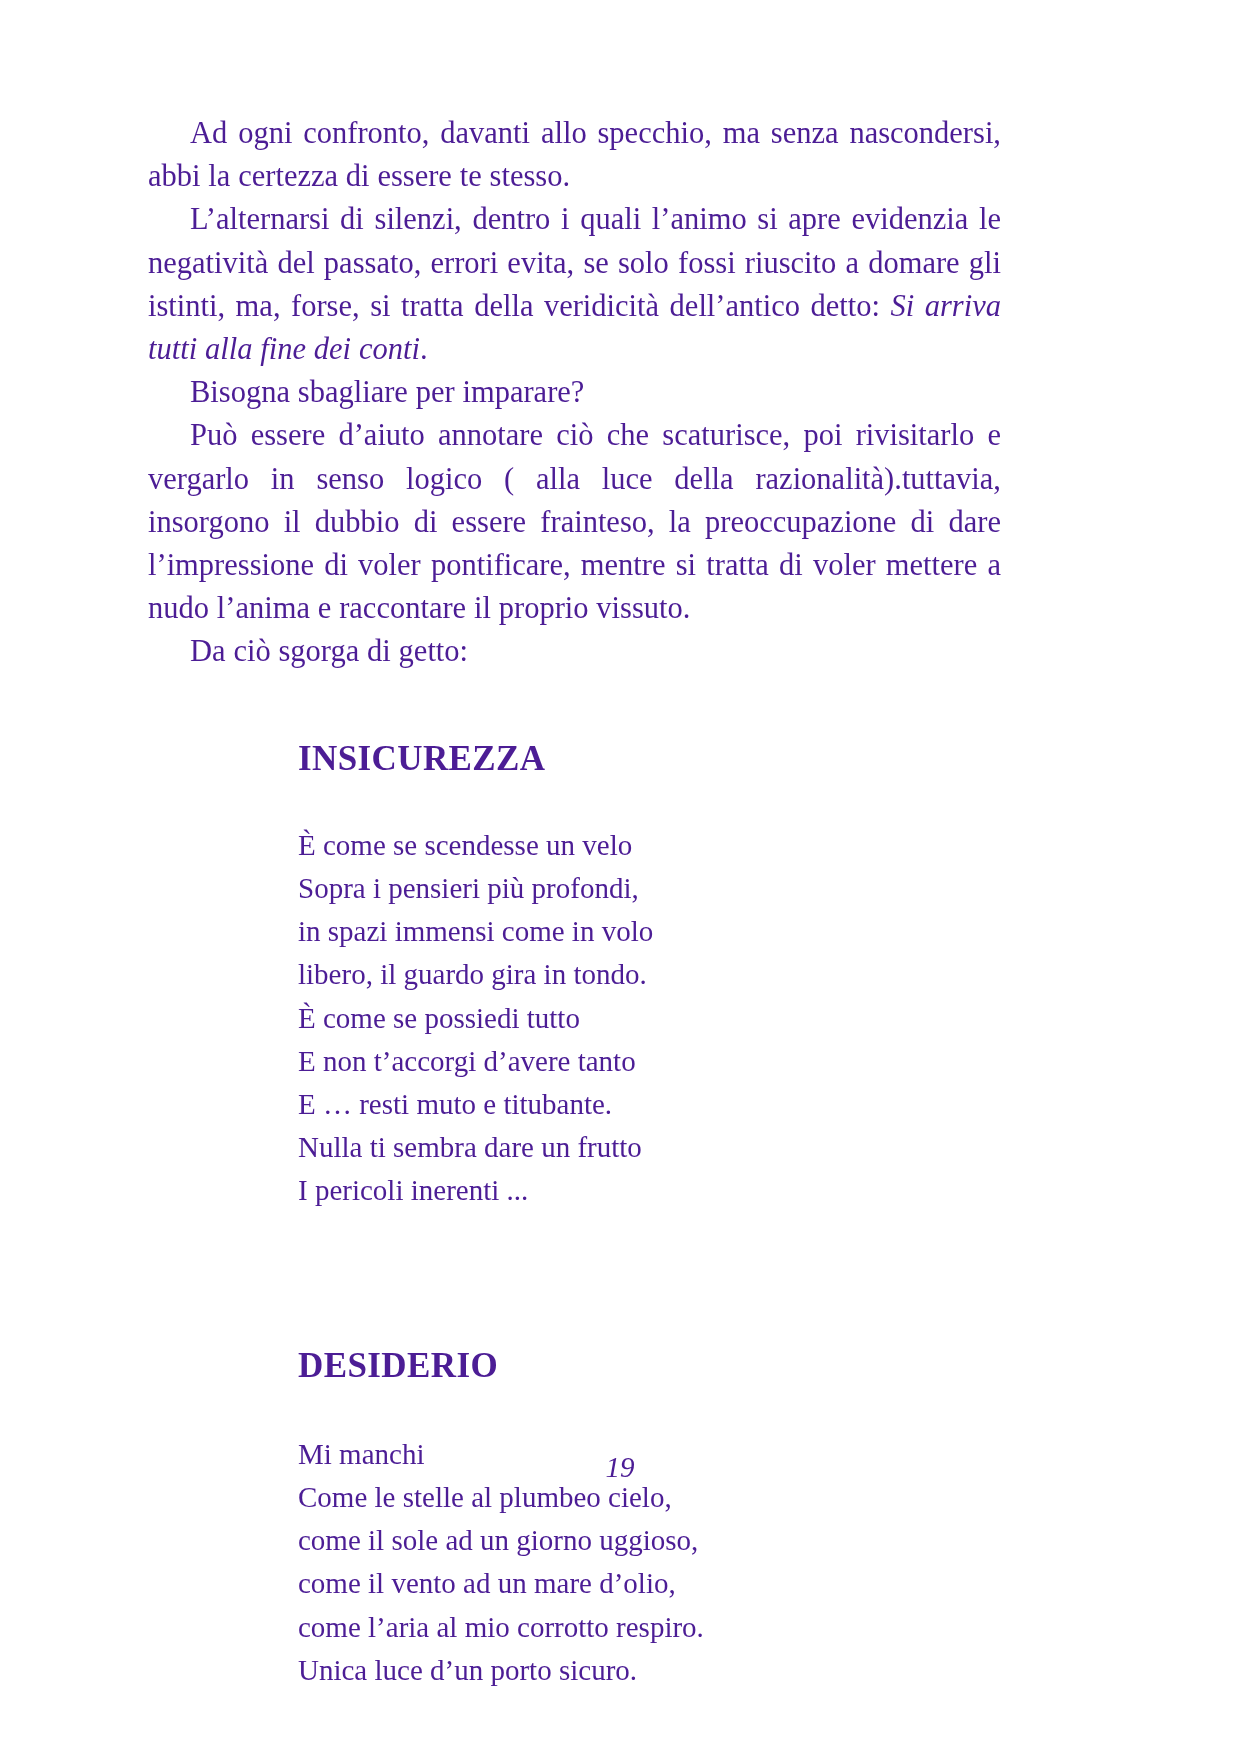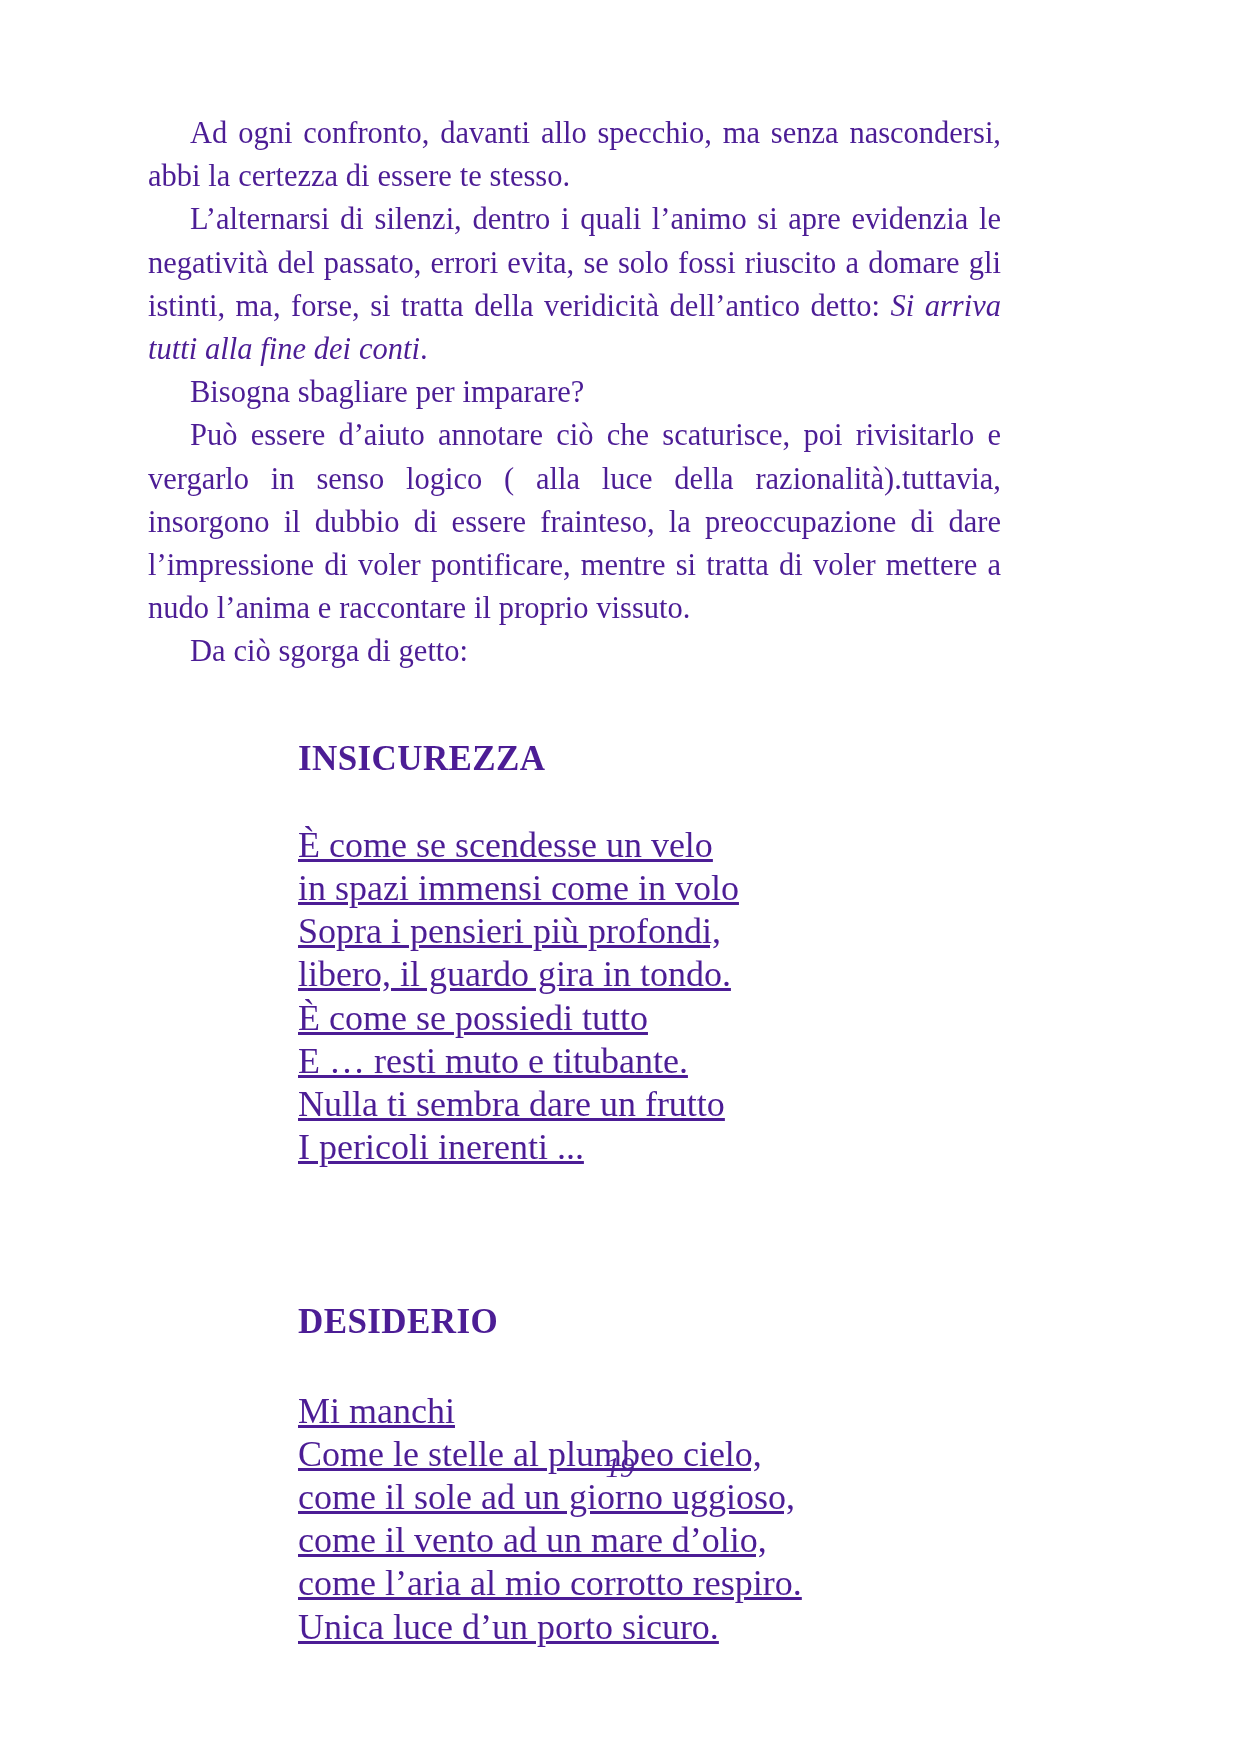--- a/index.html
+++ b/index.html
@@ -53,24 +53,23 @@
     font-size: 35px;
     line-height: 43.2px;
     font-weight: bold;
     letter-spacing: 0.4px;
     margin: 0;
     white-space: nowrap;
   }
 
   .poem-body {
     margin: 0;
-    font-size: 36px;
+    font-size: 29px;
     line-height: 43.2px;
     text-align: left;
-    text-decoration: underline;
   }
 
   .poem-line {
     display: block;
     white-space: pre-wrap;
   }
 
   
   .gap-before-title-1 { height: 63px; }
   .gap-title-to-body-1 { height: 44px; }
@@ -105,24 +104,25 @@
     <p class="para">Può essere d’aiuto annotare ciò che scaturisce, poi rivisitarlo e vergarlo in senso logico ( alla luce della razionalità).tuttavia, insorgono il dubbio di essere frainteso,  la preoccupazione di dare l’impressione di voler pontificare, mentre si tratta di voler mettere a nudo l’anima e raccontare il proprio vissuto.</p>
 
     <p class="para">Da ciò sgorga di getto:</p>
 
     <div class="poem-section">
       <div class="gap-before-title-1"></div>
       <h2 class="poem-title">INSICUREZZA</h2>
       <div class="gap-title-to-body-1"></div>
       <div class="poem-body">
         <span class="poem-line">È come se scendesse un velo</span>
+        <span class="poem-line">Sopra i pensieri più profondi,</span>
         <span class="poem-line">in spazi immensi come in volo</span>
-        <span class="poem-line">Sopra i pensieri più profondi,</span>
         <span class="poem-line">libero, il guardo gira in tondo.</span>
         <span class="poem-line">È come se possiedi tutto</span>
+        <span class="poem-line">E non t’accorgi d’avere tanto</span>
         <span class="poem-line">E … resti muto e titubante.</span>
         <span class="poem-line">Nulla ti sembra dare un frutto</span>
         <span class="poem-line">I pericoli inerenti ...</span>
       </div>
     </div>
 
     <div class="poem-section">
       <div class="gap-before-title-2"></div>
       <h2 class="poem-title">DESIDERIO</h2>
       <div class="gap-title-to-body-2"></div>

